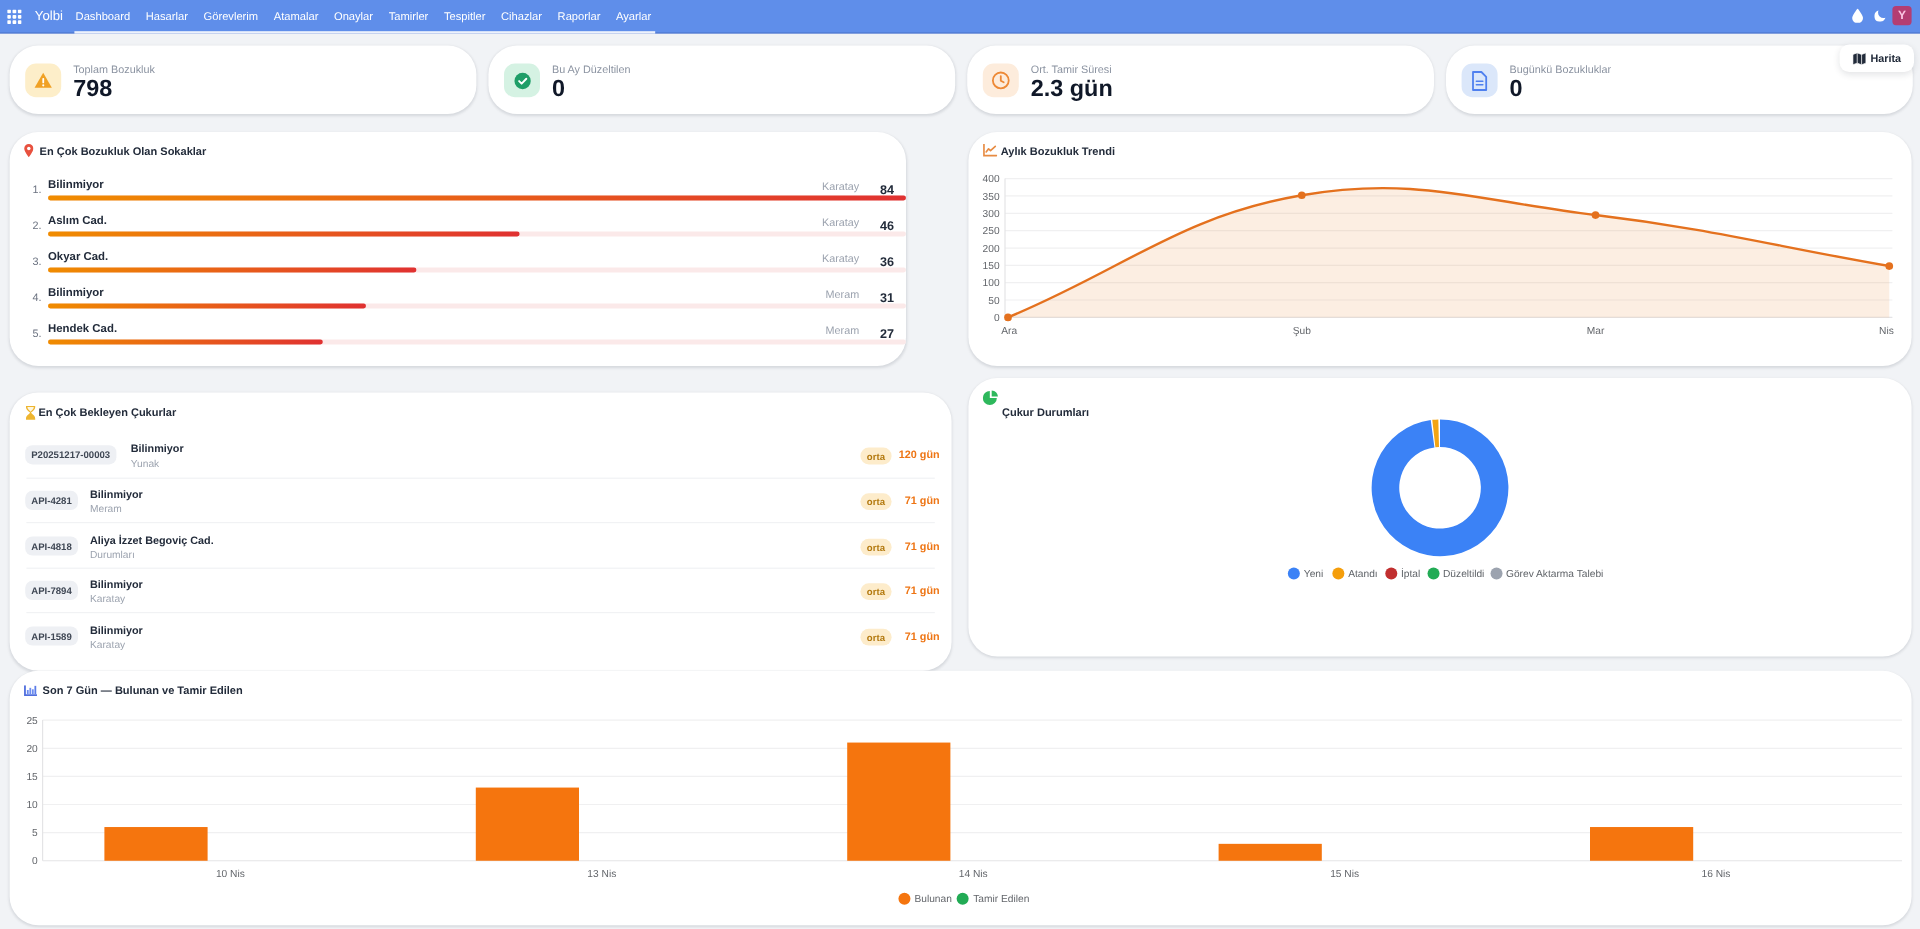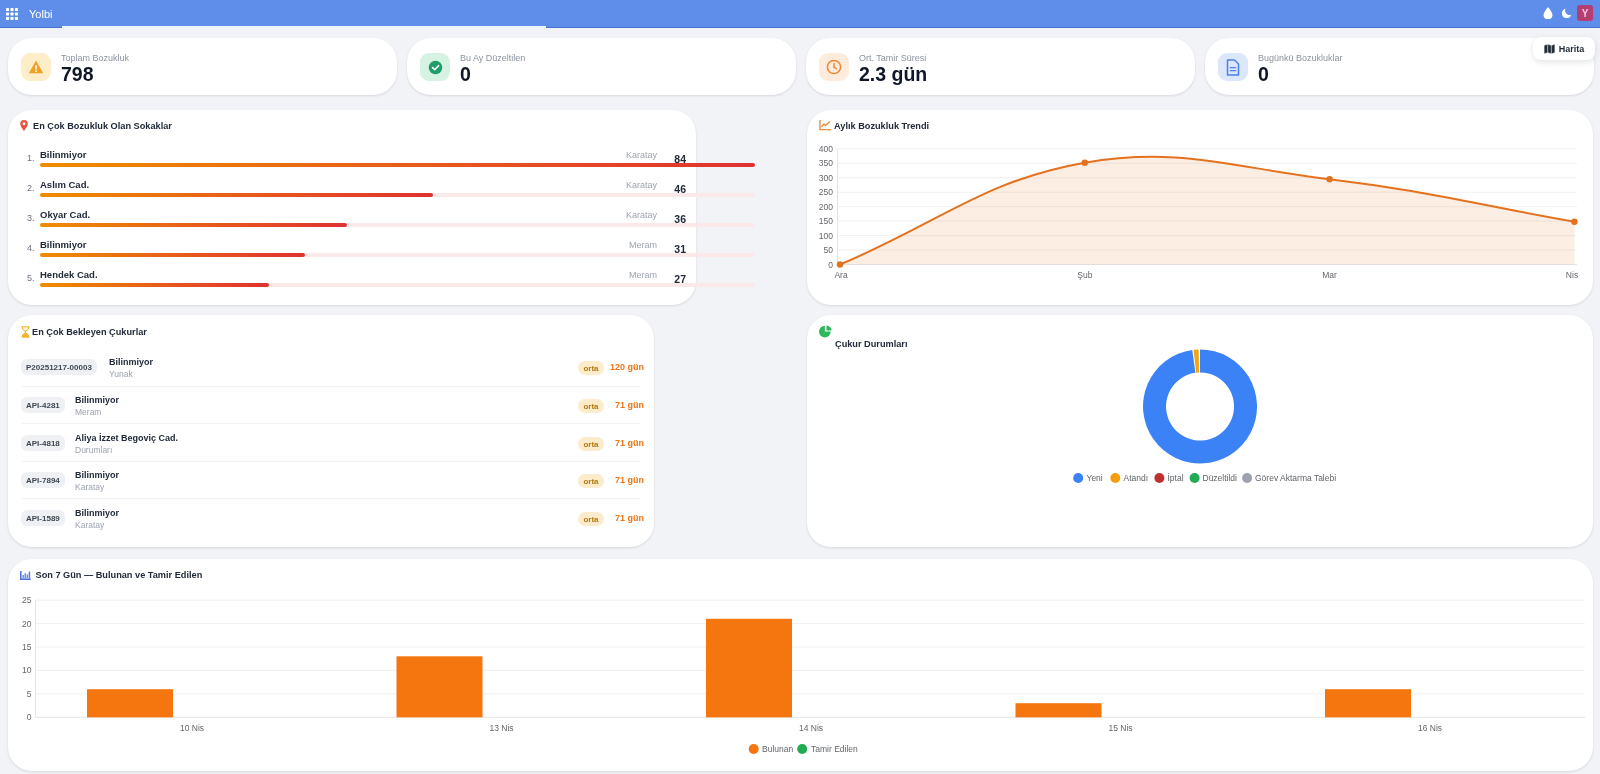--- a/index.html
+++ b/index.html
@@ -41,20 +41,32 @@
         <rect x="10.4" y="0" width="3.6" height="3.6" rx="0.8"></rect>
       <rect x="0" y="5.2" width="3.6" height="3.6" rx="0.8"></rect>
         <rect x="5.2" y="5.2" width="3.6" height="3.6" rx="0.8"></rect>
         <rect x="10.4" y="5.2" width="3.6" height="3.6" rx="0.8"></rect>
       <rect x="0" y="10.4" width="3.6" height="3.6" rx="0.8"></rect>
         <rect x="5.2" y="10.4" width="3.6" height="3.6" rx="0.8"></rect>
         <rect x="10.4" y="10.4" width="3.6" height="3.6" rx="0.8"></rect>
     </g>
   </svg>
   <div class="brand">Yolbi</div>
+  <div class="menu">
+    <span>Dashboard</span>
+      <span>Hasarlar</span>
+      <span>Görevlerim</span>
+      <span>Atamalar</span>
+      <span>Onaylar</span>
+      <span>Tamirler</span>
+      <span>Tespitler</span>
+      <span>Cihazlar</span>
+      <span>Raporlar</span>
+      <span>Ayarlar</span>
+  </div>
   <div class="menuline"></div>
   <svg style="position:absolute;left:1543px;top:7px" width="10" height="12" viewBox="0 0 10 12">
       <path d="M5 0 C5 0 9.5 5.4 9.5 8 A4.5 4.5 0 0 1 0.5 8 C0.5 5.4 5 0 5 0 Z" fill="#fff"></path>
     </svg>
   <svg style="position:absolute;left:1562px;top:8px" width="10" height="10" viewBox="0 0 10 10">
       <path d="M9.2 6.8 A4.6 4.6 0 0 1 3.4 0.8 A4.8 4.8 0 1 0 9.2 6.8 Z" fill="#fff"></path>
     </svg>
   <div style="position:absolute;left:1577px;top:5px;width:16px;height:16px;background:#b43d72;border-radius:3px;color:#fbc7e4;font-size:10px;font-weight:bold;display:flex;align-items:center;justify-content:center;">Y</div>
 </div>
 
@@ -100,21 +112,21 @@
   <div class="sicon" style="background:#dbe7fa;">
     <svg width="14" height="17" viewBox="0 0 14 17">
         <path d="M1.5 1 L8.5 1 L12.5 5 L12.5 16 L1.5 16 Z" fill="none" stroke="#4f80ef" stroke-width="1.5" stroke-linejoin="round"></path>
         <path d="M4.3 8.7 L9.7 8.7 M4.3 11.7 L9.7 11.7" stroke="#4f80ef" stroke-width="1.3" stroke-linecap="round"></path>
       </svg>
   </div>
   <div class="slabel">Bugünkü Bozukluklar</div>
   <div class="sval">0</div>
 </div>
 
-<div class="card" style="left:8px;top:110px;width:688px;height:195px;">
+<div class="card" style="left:8px;top:110px;width:747px;height:195px;">
   <svg style="position:absolute;left:12px;top:9.5px" width="8" height="11" viewBox="0 0 9 13">
       <path d="M4.5 0 A4.5 4.5 0 0 1 9 4.5 C9 7.6 4.5 13 4.5 13 C4.5 13 0 7.6 0 4.5 A4.5 4.5 0 0 1 4.5 0 Z" fill="#e8513f"></path>
       <circle cx="4.5" cy="4.4" r="1.7" fill="#fff"></circle>
     </svg>
   <div class="ptitle" style="left:25px;top:11px;">En Çok Bozukluk Olan Sokaklar</div>
   <div class="rank" style="top:43px;">1.</div>
   <div class="street" style="top:39px;">Bilinmiyor</div>
   <div class="district" style="top:39.5px;">Karatay</div>
   <div class="rval" style="top:42.5px;">84</div>
   <div class="track" style="top:53px;">
@@ -192,21 +204,21 @@
     </g>
     <g font-size="8.5" fill="#63666b" text-anchor="middle">
       <text x="34" y="168">Ara</text>
       <text x="277.8" y="168">Şub</text>
       <text x="522.6" y="168">Mar</text>
       <text x="765" y="168">Nis</text>
     </g>
   </svg>
 </div>
 
-<div class="card" style="left:8px;top:315px;width:646px;height:232px;padding-left:10px;">
+<div class="card" style="left:8px;top:327px;width:785px;height:232px;padding-left:10px;">
   <svg style="position:absolute;left:12.5px;top:11px" width="9" height="12" viewBox="0 0 11 14">
       <path d="M0.8 0 L10.2 0 L10.2 1 C10.2 4.2 7 5.5 5.9 7 C7 8.5 10.2 9.8 10.2 13 L10.2 14 L0.8 14 L0.8 13 C0.8 9.8 4 8.5 5.1 7 C4 5.5 0.8 4.2 0.8 1 Z" fill="#eeb52f"></path>
       <path d="M2.2 1.2 L8.8 1.2 C8.8 3.4 6.4 4.8 5.5 5.9 C4.6 4.8 2.2 3.4 2.2 1.2 Z" fill="#fdf6e0"></path>
     </svg>
   <div class="ptitle" style="left:24px;top:12px;">En Çok Bekleyen Çukurlar</div>
 
   <div class="badge" style="top:44px;">P20251217-00003</div>
   <div class="bname" style="left:101px;top:42px;">Bilinmiyor</div>
   <div class="bsub" style="left:101px;top:54px;text-align:right;">Yunak</div>
   <div class="pill" style="top:46px;">orta</div>

